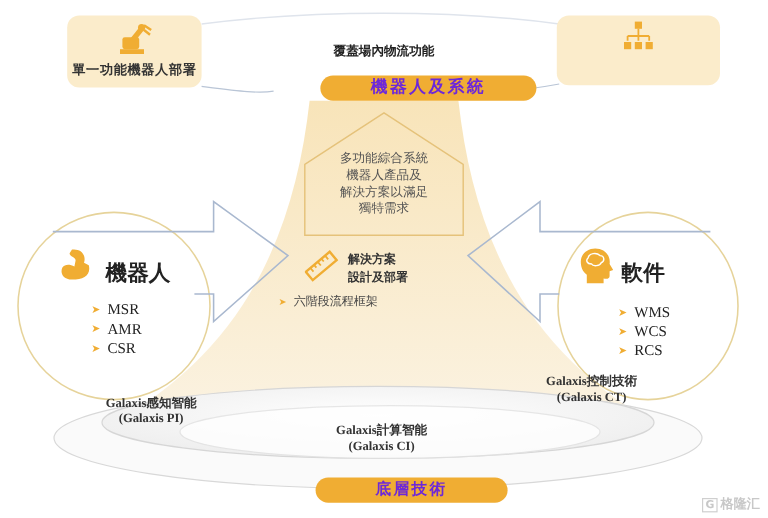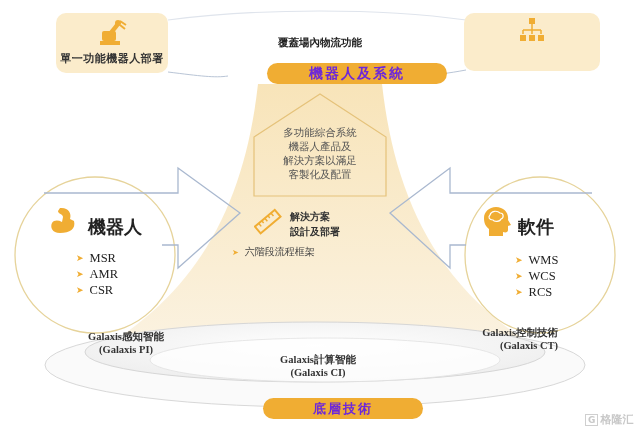--- a/index.html
+++ b/index.html
@@ -76,21 +76,21 @@
     <rect x="19" y="18" width="6" height="6" fill="#f0ad33"></rect>
   </svg>
 </div>
 
 <div class="pill" style="left:227px;top:63px;width:180px;height:21px;line-height:21px;font-size:14px;letter-spacing:2px;">機器人及系統</div>
 
 <div class="center-text" style="left:262px;top:125px;width:116px;">
   <div>多功能綜合系統</div>
   <div>機器人產品及</div>
   <div>解決方案以滿足</div>
-  <div>客製化及配置</div>
+  <div>獨特需求</div>
 </div>
 
 <svg class="abs" style="left:254px;top:208px;" width="28" height="28" viewBox="0 0 28 28">
   <g transform="rotate(-40 14 14)">
     <rect x="1" y="9" width="26" height="9" fill="none" stroke="#f0ad33" stroke-width="2"></rect>
     <path d="M6 9 V13 M10 9 V12 M14 9 V13 M18 9 V12 M22 9 V13" stroke="#f0ad33" stroke-width="1.5"></path>
   </g>
 </svg>
 <div class="abs" style="left:290px;top:209px;font-size:10px;font-weight:bold;line-height:15px;color:#333;">
   <div>解決方案</div>
@@ -140,21 +140,21 @@
 </div>
 
 <div class="tech" style="left:66px;top:330px;width:120px;">
   <div>Galaxis感知智能</div>
   <div>(Galaxis PI)</div>
 </div>
 <div class="tech" style="left:258px;top:353px;width:120px;">
   <div>Galaxis計算智能</div>
   <div>(Galaxis CI)</div>
 </div>
-<div class="tech" style="left:428px;top:326px;width:130px;text-align:right;">
+<div class="tech" style="left:428px;top:312px;width:130px;">
   <div>Galaxis控制技術</div>
   <div>(Galaxis CT)</div>
 </div>
 
 <div class="pill" style="left:223px;top:398px;width:160px;height:21px;line-height:21px;font-size:13px;letter-spacing:2px;border-radius:12px;">底層技術</div>
 
 <div class="watermark" style="left:585px;top:412px;">
   <span style="border:1px solid #cfcfcf;padding:0 2px;font-size:9px;margin-right:2px;">G</span><span>格隆汇</span>
 </div>
 

